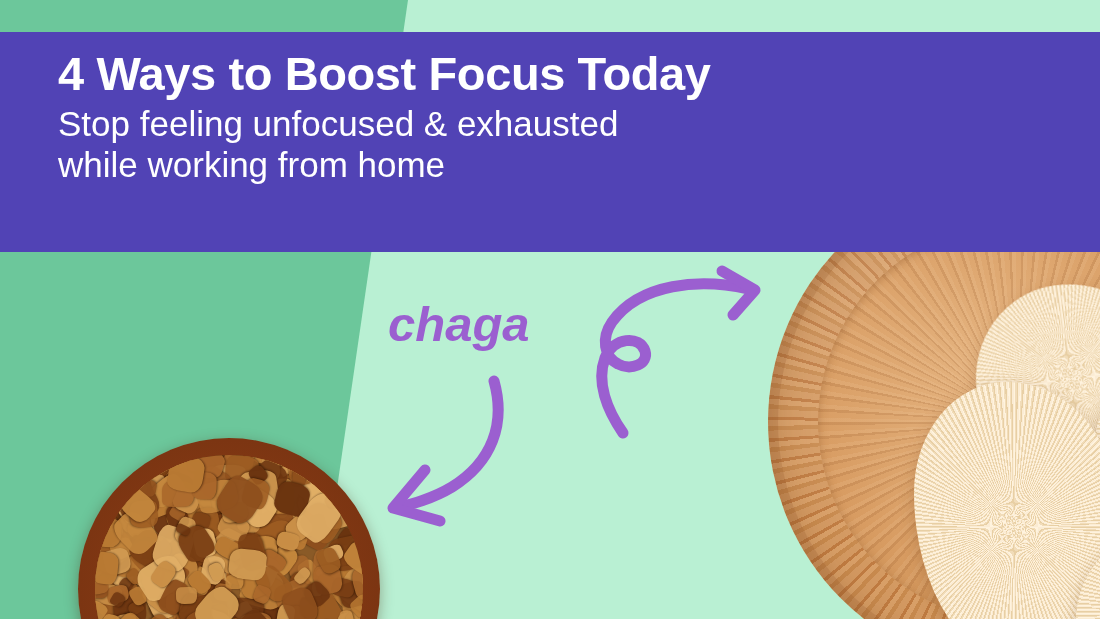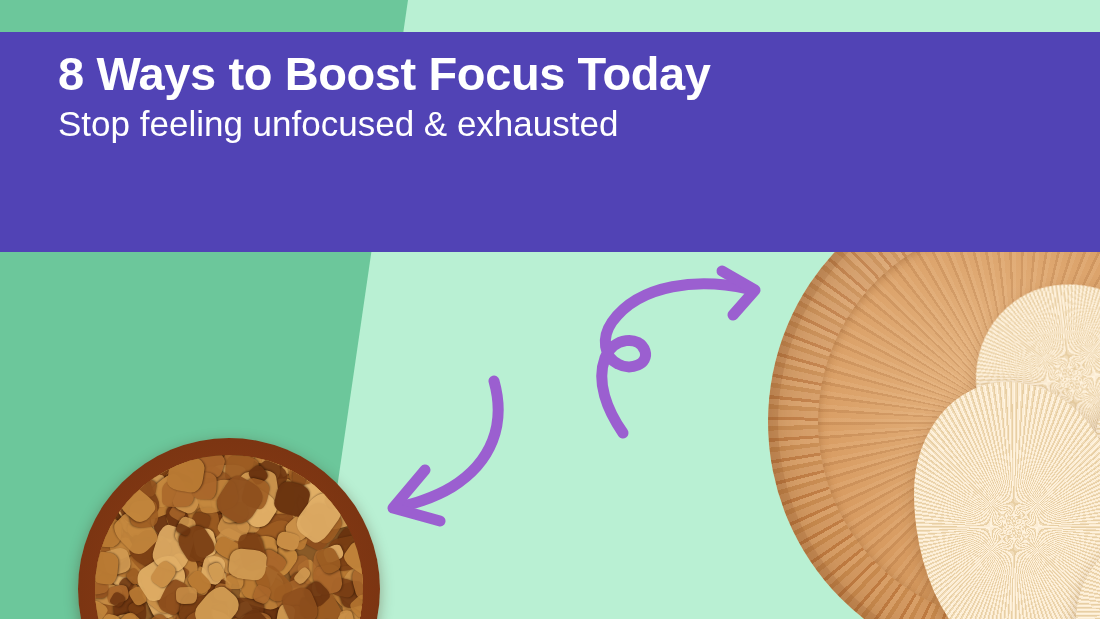--- a/index.html
+++ b/index.html
@@ -427,36 +427,38 @@
           <i style="left: 14.145%; top: 17.6791%; width: 11.1137%; height: 8.98296%; background: rgb(196, 135, 61); transform: rotate(39deg); opacity: 0.94;"></i>
           <i style="left: 68.5708%; top: 49.9555%; width: 10.1577%; height: 11.667%; background: rgb(142, 79, 29); transform: rotate(336deg); opacity: 0.9;"></i>
           <i style="left: 32.3113%; top: 28.741%; width: 4.49256%; height: 3.07771%; background: rgb(107, 52, 16); transform: rotate(25deg); opacity: 0.87;"></i>
           <i style="left: 24.19%; top: 42.1323%; width: 8.29098%; height: 6.15608%; background: rgb(201, 143, 71); transform: rotate(304deg); opacity: 0.98;"></i>
         </div>
     </div>
   </div>
 
   <div class="banner">
     <div class="banner-inner">
-      <h1 class="title">8 Ways to Boost Focus Today</h1>
+      <h1 class="title">4 Ways to Boost Focus Today</h1>
       <p class="subtitle">
         <span>Stop feeling unfocused &amp; exhausted</span>
+        <span>while working from home</span>
       </p>
     </div>
   </div>
 
   <svg class="svg-overlay" viewBox="0 0 1100 619">
     <g fill="none" stroke="#9B5FD0" stroke-width="11" stroke-linecap="round" stroke-linejoin="round">
 
       <path d="M494 381 C 506 424, 492 462, 452 487 C 432 499, 412 504, 396 508"></path>
       <path d="M425 470 L 393 508 L 440 521"></path>
 
       <path d="M623 433 C 607 410, 596 382, 605 358 C 613 337, 640 335, 645 351
                C 649 364, 631 371, 618 364 C 604 357, 601 338, 612 322
                C 640 283, 700 278, 748 289"></path>
       <path d="M722 271 L 755 290 L 733 315"></path>
     </g>
   </svg>
 
+  <div class="label label-chaga">chaga</div>
   <div class="label label-lions">
   </div>
 
 </div>
 
 </body></html>

